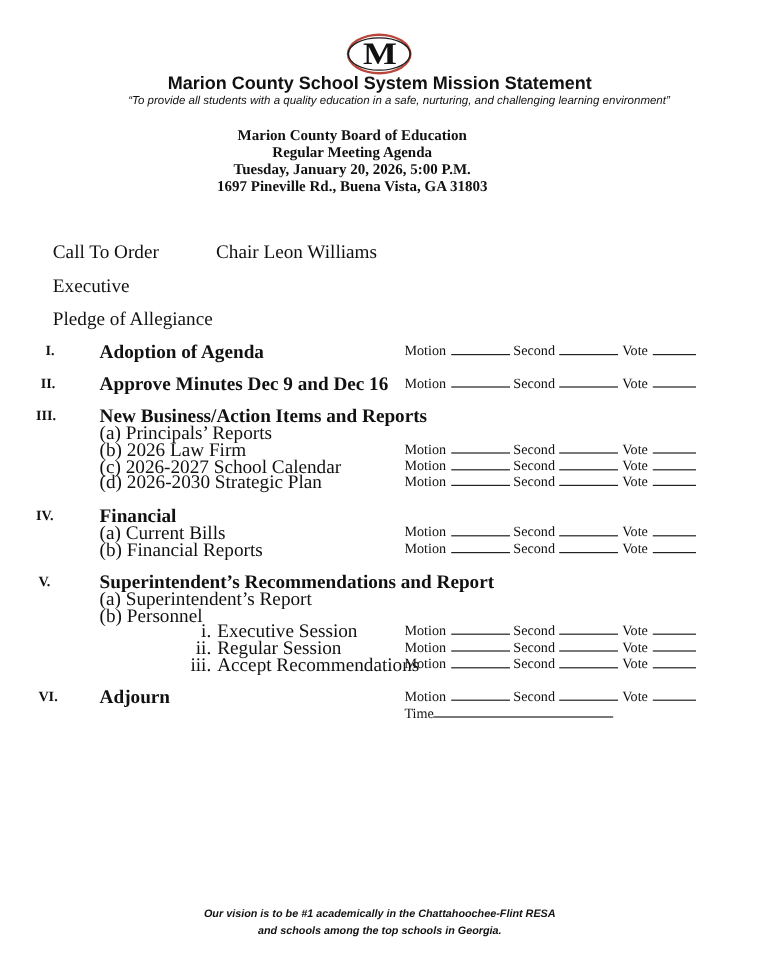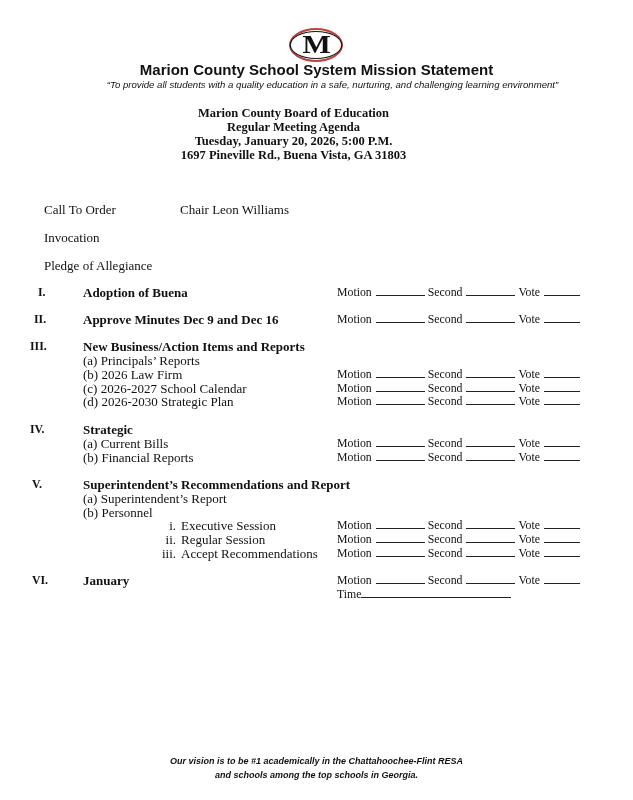--- a/index.html
+++ b/index.html
@@ -4,21 +4,21 @@
 <style>
   html, body { margin:0; padding:0; background:#ffffff; }
   body { width:633px; height:800px; position:relative; overflow:hidden; color:#111; font-family:"Liberation Serif", serif; }
   .abs { position:absolute; }
   .logo { left:289px; top:28px; width:54px; height:34px; border:2.5px solid #b8463c; border-radius:50%; background:#fff; box-sizing:border-box; display:flex; align-items:center; justify-content:center; }
   .logo-inner { width:46px; height:28px; border:1px solid #1a1a1a; border-radius:50%; box-sizing:border-box; display:flex; align-items:center; justify-content:center; font-family:"Liberation Serif", serif; font-weight:bold; font-size:26px; line-height:26px; color:#111; letter-spacing:-1px; transform:scaleX(1.15); }
   .mission-title { left:0; width:633px; top:61px; text-align:center; font-family:"Liberation Sans", sans-serif; font-weight:bold; font-size:15px; }
   .mission-text { left:0; width:633px; top:79px; text-align:center; font-family:"Liberation Sans", sans-serif; font-style:italic; font-size:9.6px;margin-left:16px; }
   .hdr { left:0; width:587px; text-align:center; font-weight:bold; font-size:12.5px; }
   .hdr.u { }
-  .t { font-size:13px; white-space:nowrap; }
+  .t { font-size:16px; white-space:nowrap; }
   .b { font-weight:bold; }
   .roman { font-weight:bold; font-size:11.8px; }
   .mv { left:337px; font-size:11.8px; white-space:nowrap; }
   .mv .blank { display:inline-block; border-bottom:1px solid #222; height:9px; vertical-align:baseline; }
   .b1 { width:49px; margin:0 3px 0 4px; }
   .b2 { width:49px; margin:0 3px 0 4px; }
   .b3 { width:36px; margin:0 0 0 4px; }
   .footer { left:0; width:633px; text-align:center; font-family:"Liberation Sans", sans-serif; font-style:italic; font-weight:bold; font-size:9px; }
   .time-blank { display:inline-block; border-bottom:1px solid #222; width:150px; height:9px; }
 </style>
@@ -32,25 +32,25 @@
 <div class="abs mission-title">Marion County School System Mission Statement</div>
 <div class="abs mission-text">“To provide all students with a quality education in a safe, nurturing, and challenging learning environment”</div>
 
 <div class="abs hdr" style="top:106px">Marion County Board of Education</div>
 <div class="abs hdr u" style="top:120px">Regular Meeting Agenda</div>
 <div class="abs hdr" style="top:134px">Tuesday, January 20, 2026, 5:00 P.M.</div>
 <div class="abs hdr" style="top:148px">1697 Pineville Rd., Buena Vista, GA 31803</div>
 
 <div class="abs t" style="left:44px; top:202px">Call To Order</div>
 <div class="abs t" style="left:180px; top:202px">Chair Leon Williams</div>
-<div class="abs t" style="left:44px; top:230px">Invocation</div>
+<div class="abs t" style="left:44px; top:230px">Executive</div>
 <div class="abs t" style="left:44px; top:258px">Pledge of Allegiance</div>
 
 <div class="abs roman" style="left:38px; top:285px">I.</div>
-<div class="abs t b" style="left:83px; top:285px">Adoption of Buena</div>
+<div class="abs t b" style="left:83px; top:285px">Adoption of Agenda</div>
 <div class="abs mv" style="top:285px">
   <span>Motion</span><span class="blank b1"></span><span>Second</span><span class="blank b2"></span><span>Vote</span><span class="blank b3"></span>
 </div>
 
 <div class="abs roman" style="left:34px; top:312px">II.</div>
 <div class="abs t b" style="left:83px; top:312px">Approve Minutes Dec 9 and Dec 16</div>
 <div class="abs mv" style="top:312px">
   <span>Motion</span><span class="blank b1"></span><span>Second</span><span class="blank b2"></span><span>Vote</span><span class="blank b3"></span>
 </div>
 
@@ -64,21 +64,21 @@
   <span>Motion</span><span class="blank b1"></span><span>Second</span><span class="blank b2"></span><span>Vote</span><span class="blank b3"></span>
 </div>
 <div class="abs mv" style="top:381px">
   <span>Motion</span><span class="blank b1"></span><span>Second</span><span class="blank b2"></span><span>Vote</span><span class="blank b3"></span>
 </div>
 <div class="abs mv" style="top:394px">
   <span>Motion</span><span class="blank b1"></span><span>Second</span><span class="blank b2"></span><span>Vote</span><span class="blank b3"></span>
 </div>
 
 <div class="abs roman" style="left:30px; top:422px">IV.</div>
-<div class="abs t b" style="left:83px; top:422px">Strategic</div>
+<div class="abs t b" style="left:83px; top:422px">Financial</div>
 <div class="abs t" style="left:83px; top:436px">(a)  Current Bills</div>
 <div class="abs t" style="left:83px; top:450px">(b)  Financial Reports</div>
 <div class="abs mv" style="top:436px">
   <span>Motion</span><span class="blank b1"></span><span>Second</span><span class="blank b2"></span><span>Vote</span><span class="blank b3"></span>
 </div>
 <div class="abs mv" style="top:450px">
   <span>Motion</span><span class="blank b1"></span><span>Second</span><span class="blank b2"></span><span>Vote</span><span class="blank b3"></span>
 </div>
 
 <div class="abs roman" style="left:32px; top:477px">V.</div>
@@ -97,21 +97,21 @@
   <span>Motion</span><span class="blank b1"></span><span>Second</span><span class="blank b2"></span><span>Vote</span><span class="blank b3"></span>
 </div>
 <div class="abs mv" style="top:532px">
   <span>Motion</span><span class="blank b1"></span><span>Second</span><span class="blank b2"></span><span>Vote</span><span class="blank b3"></span>
 </div>
 <div class="abs mv" style="top:546px">
   <span>Motion</span><span class="blank b1"></span><span>Second</span><span class="blank b2"></span><span>Vote</span><span class="blank b3"></span>
 </div>
 
 <div class="abs roman" style="left:32px; top:573px">VI.</div>
-<div class="abs t b" style="left:83px; top:573px">January</div>
+<div class="abs t b" style="left:83px; top:573px">Adjourn</div>
 <div class="abs mv" style="top:573px">
   <span>Motion</span><span class="blank b1"></span><span>Second</span><span class="blank b2"></span><span>Vote</span><span class="blank b3"></span>
 </div>
 <div class="abs mv" style="top:587px">
   <span>Time</span><span class="time-blank"></span>
 </div>
 
 <div class="abs footer" style="top:756px">Our vision is to be #1 academically in the Chattahoochee-Flint RESA</div>
 <div class="abs footer" style="top:770px">and schools among the top schools in Georgia.</div>
 

